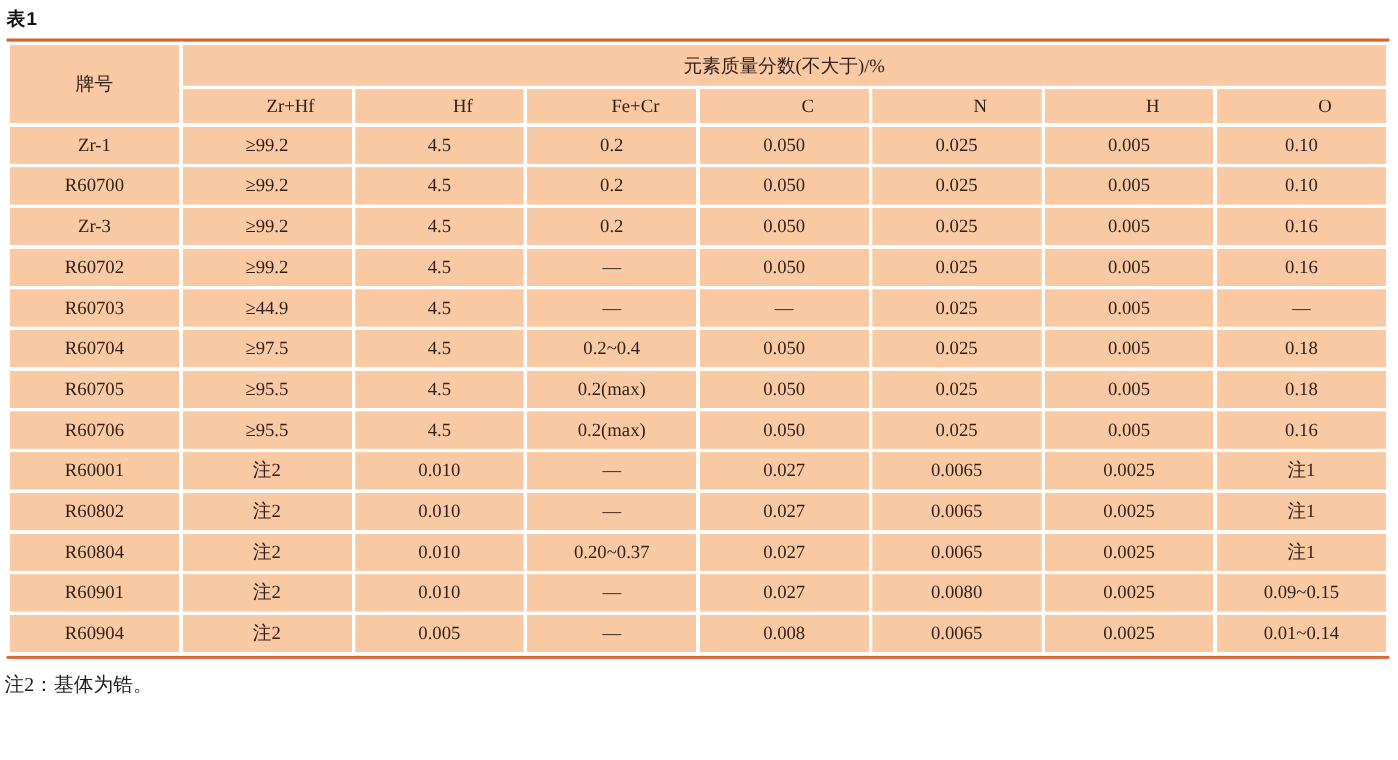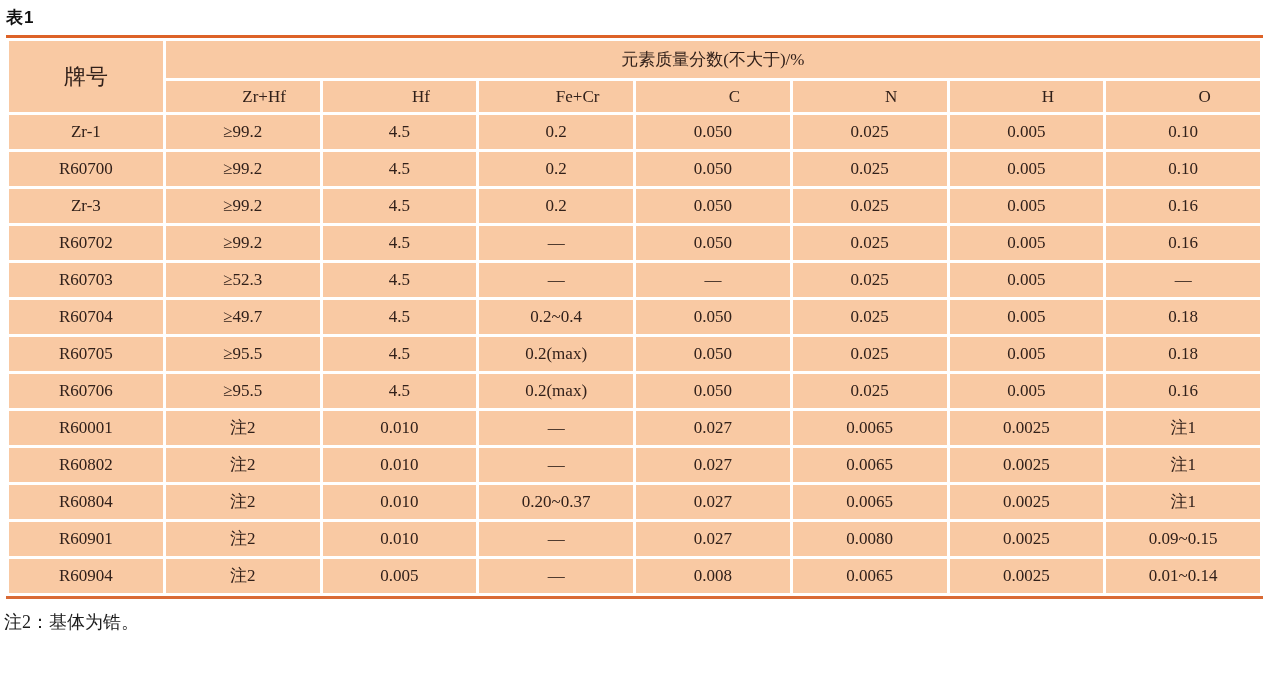--- a/index.html
+++ b/index.html
@@ -49,21 +49,21 @@
     text-align: center;
     vertical-align: middle;
     padding: 0 2px;
     height: 34px;
     line-height: 1.15;
     overflow: hidden;
     white-space: nowrap;
   }
   table.chem tr.group-row td { height: 37px; text-align: center; }
   table.chem tr.colhead-row td { height: 31px; padding-left: 45px; }
-  table.chem td.corner { font-size: 22px; }
+  table.chem td.corner { font-size: 17px; }
 
   .notes {
     margin: 9px 6px 0 4px;
     font-size: 18px;
     line-height: 29px;
     color: #1c1c1c;
   }
   .notes .note-line { margin: 0; }
 </style>
 </head>
@@ -138,31 +138,31 @@
             <td>≥99.2</td>
             <td>4.5</td>
             <td>—</td>
             <td>0.050</td>
             <td>0.025</td>
             <td>0.005</td>
             <td>0.16</td>
           </tr>
           <tr>
             <td>R60703</td>
-            <td>≥52.3</td>
+            <td>≥44.9</td>
             <td>4.5</td>
             <td>—</td>
             <td>—</td>
             <td>0.025</td>
             <td>0.005</td>
             <td>—</td>
           </tr>
           <tr>
             <td>R60704</td>
-            <td>≥49.7</td>
+            <td>≥97.5</td>
             <td>4.5</td>
             <td>0.2~0.4</td>
             <td>0.050</td>
             <td>0.025</td>
             <td>0.005</td>
             <td>0.18</td>
           </tr>
           <tr>
             <td>R60705</td>
             <td>≥95.5</td>

